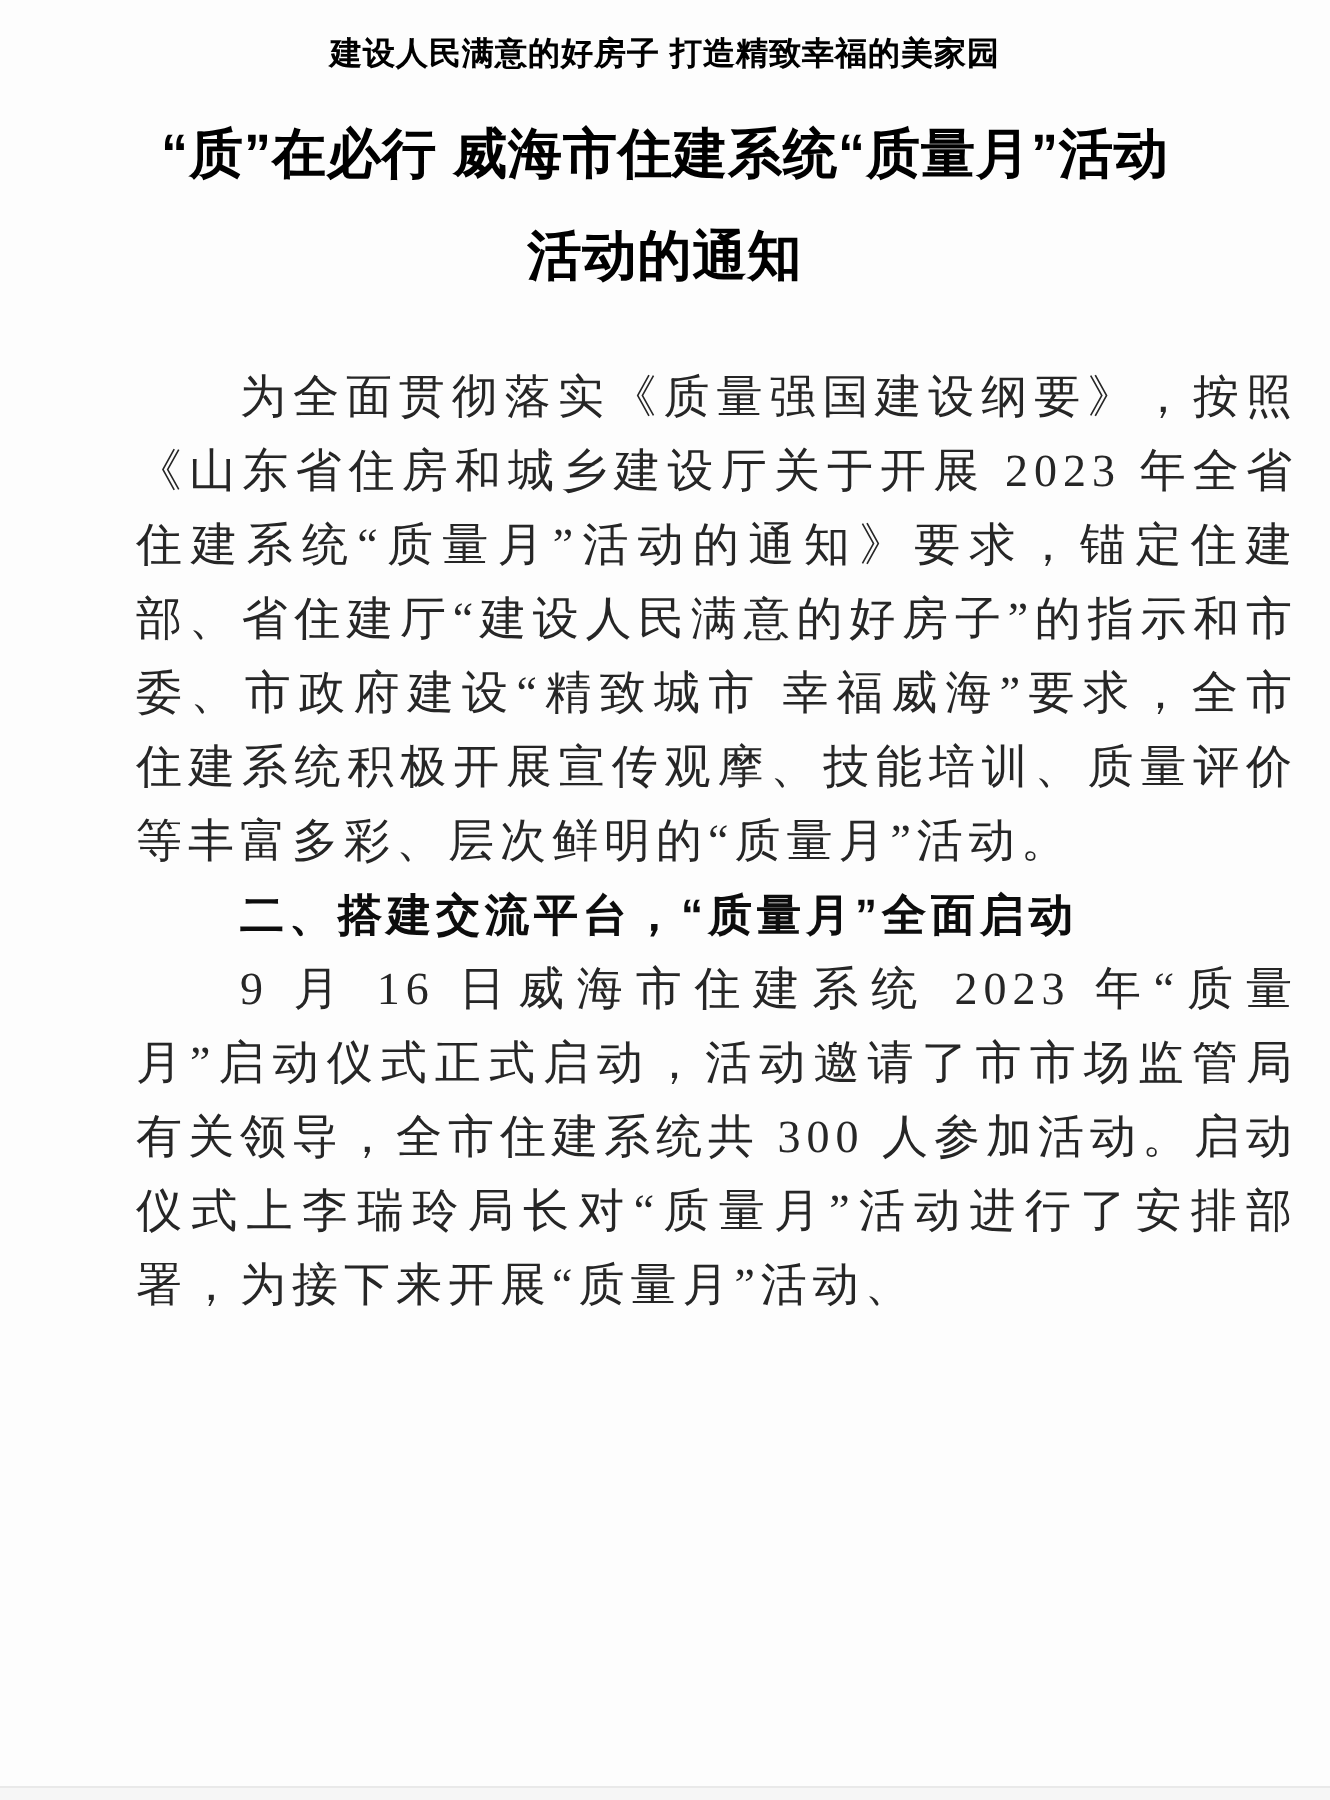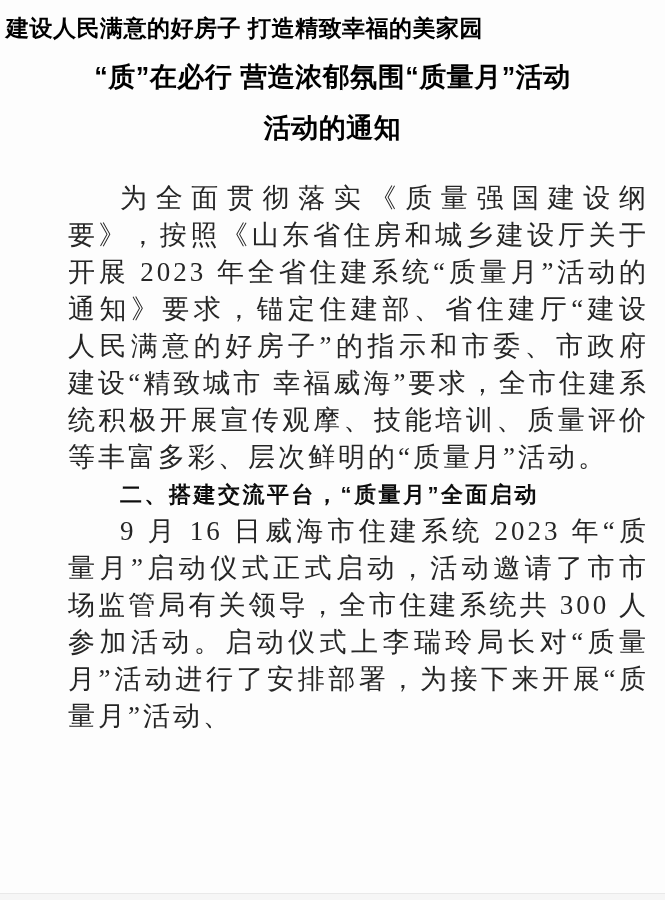--- a/index.html
+++ b/index.html
@@ -11,44 +11,44 @@
   .page {
     position: relative;
     width: 665px;
     height: 900px;
     background: #fdfdfd;
     overflow: hidden;
     font-family: "Liberation Serif", "DejaVu Serif", serif;
   }
   .doc-title-sub {
     margin: 12px 6px 0 6px;
-    text-align: left;
+    text-align: center;
     font-family: "Liberation Sans", "DejaVu Sans", sans-serif;
     font-weight: bold;
-    font-size: 23px;
+    font-size: 16px;
     line-height: 32px;
     letter-spacing: 0.5px;
     color: #000000;
   }
   .doc-title-main {
     margin: 15px 6px 0 6px;
     text-align: center;
     font-family: "Liberation Sans", "DejaVu Sans", sans-serif;
     font-weight: bold;
     font-size: 27px;
     line-height: 36px;
     letter-spacing: 0.5px;
     color: #000000;
   }
   .doc-body {
     margin: 34px 16px 0 68px;
   }
   .doc-body p {
     margin: 0;
-    font-size: 27px;
+    font-size: 23px;
     line-height: 37px;
     letter-spacing: 3px;
     text-align: justify;
     text-indent: 52px;
     color: #262626;
   }
   .doc-body h2 {
     margin: 0;
     font-family: "Liberation Sans", "DejaVu Sans", sans-serif;
     font-weight: bold;
@@ -68,21 +68,21 @@
     border-top: 1px solid #e9e9e9;
   }
 </style>
 </head>
 <body>
 
 <div class="page">
 
   <h1 class="doc-title-sub">建设人民满意的好房子 打造精致幸福的美家园</h1>
 
-  <h1 class="doc-title-main">“质”在必行 营造浓郁氛围“质量月”活动</h1>
+  <h1 class="doc-title-main">“质”在必行 威海市住建系统“质量月”活动</h1>
 
   <h1 class="doc-title-main">活动的通知</h1>
 
   <div class="doc-body">
 
     <p>为全面贯彻落实《质量强国建设纲要》，按照《山东省住房和城乡建设厅关于开展 2023 年全省住建系统“质量月”活动的通知》要求，锚定住建部、省住建厅“建设人民满意的好房子”的指示和市委、市政府建设“精致城市 幸福威海”要求，全市住建系统积极开展宣传观摩、技能培训、质量评价等丰富多彩、层次鲜明的“质量月”活动。</p>
 
 
 
     <h2>二、搭建交流平台，“质量月”全面启动</h2>

